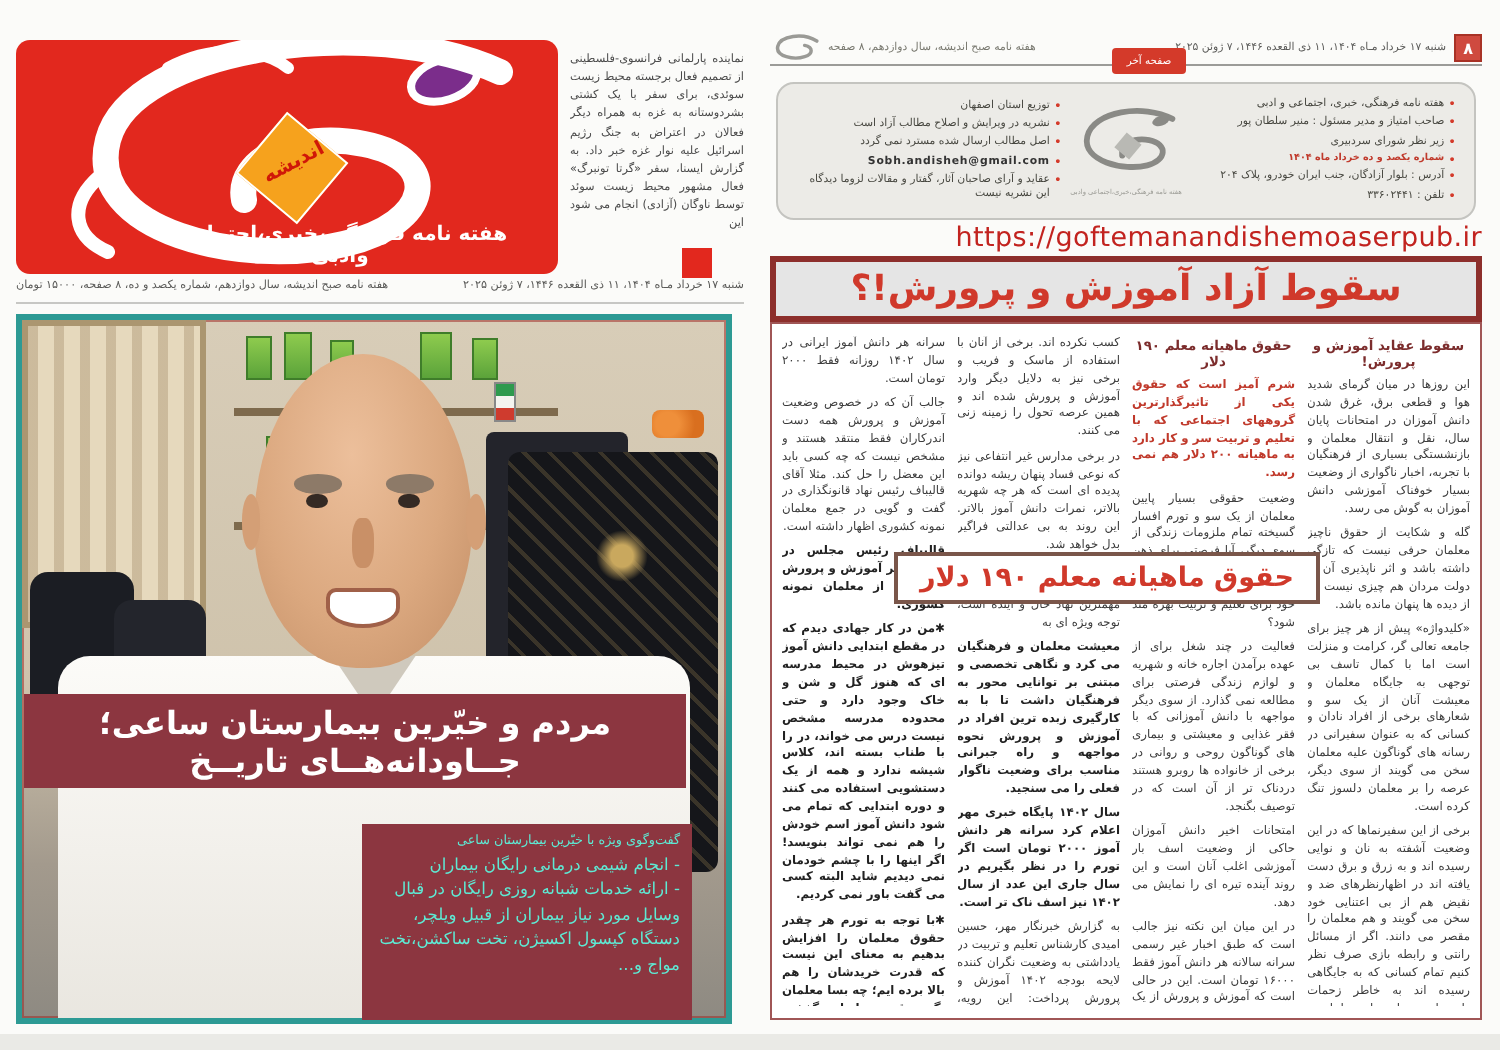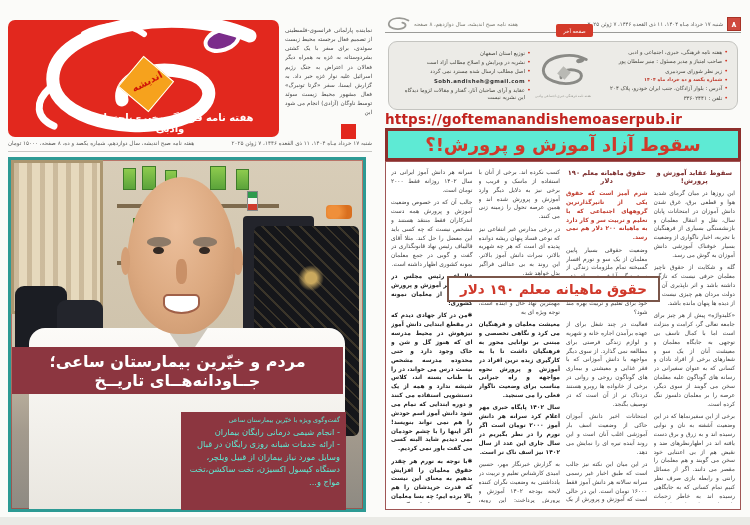--- a/index.html
+++ b/index.html
@@ -88,26 +88,26 @@
     display:flex; direction:rtl; align-items:center; justify-content:space-between; padding:4px 9px; }
   .info-col { width:136px; display:flex; flex-direction:column; gap:2px; }
   .info-item { display:flex; direction:rtl; gap:2px; font-size:5.4px; color:#46463f;
     line-height:1.35; align-items:flex-start; }
   .info-item .bullet { color:#d43a2a; font-size:6.5px; line-height:1; }
   .info-item.red .info-text { color:#c0392b; font-weight:bold; font-size:4.8px; }
   .info-item.latin .info-text { direction:ltr; letter-spacing:.4px; font-weight:bold; color:#333; }
   .info-center { width:66px; text-align:center; }
   .info-caption { font-size:3.4px; color:#9a9a94; direction:rtl; margin-top:-3px; }
 
-  .rp-url { position:absolute; left:385px; top:111px; width:356px; text-align:left;
-    font-size:13.5px; font-weight:bold; color:#c2231f; letter-spacing:.2px; }
+  .rp-url { position:absolute; left:385px; top:111px; width:356px; text-align:right;
+    font-size:13.5px; font-weight:normal; color:#c2231f; letter-spacing:.2px; }
 
   .rp-headband { position:absolute; left:385px; top:128px; width:356px; height:33px;
     background:#8d2f2c; padding:3px; }
-  .rp-headbox { background:#5eead4; width:100%; height:100%; display:flex; align-items:center;
+  .rp-headbox { background:#e5e5e5; width:100%; height:100%; display:flex; align-items:center;
     justify-content:center; direction:rtl; }
   .rp-headline { color:#d0392b; font-weight:bold; font-size:18px; }
 
   .rp-article { position:absolute; left:385px; top:161px; width:356px; height:349px;
     border:1px solid #a05656; background:#fff; padding:6px 5px; }
   #article-cols { display:flex; direction:rtl; gap:6px; height:100%; overflow:hidden; }
   .article-col { flex:1; overflow:hidden; direction:rtl; }
   .col-header { font-size:6.7px; font-weight:bold; color:#7c2d2d; text-align:center; margin:1px 0 4px; }
   .article-col p { font-size:5.9px; line-height:1.5; text-align:justify; color:#3c3c3c; margin-bottom:3.5px; }
   .article-col p.p-bold { font-weight:bold; color:#222; }

